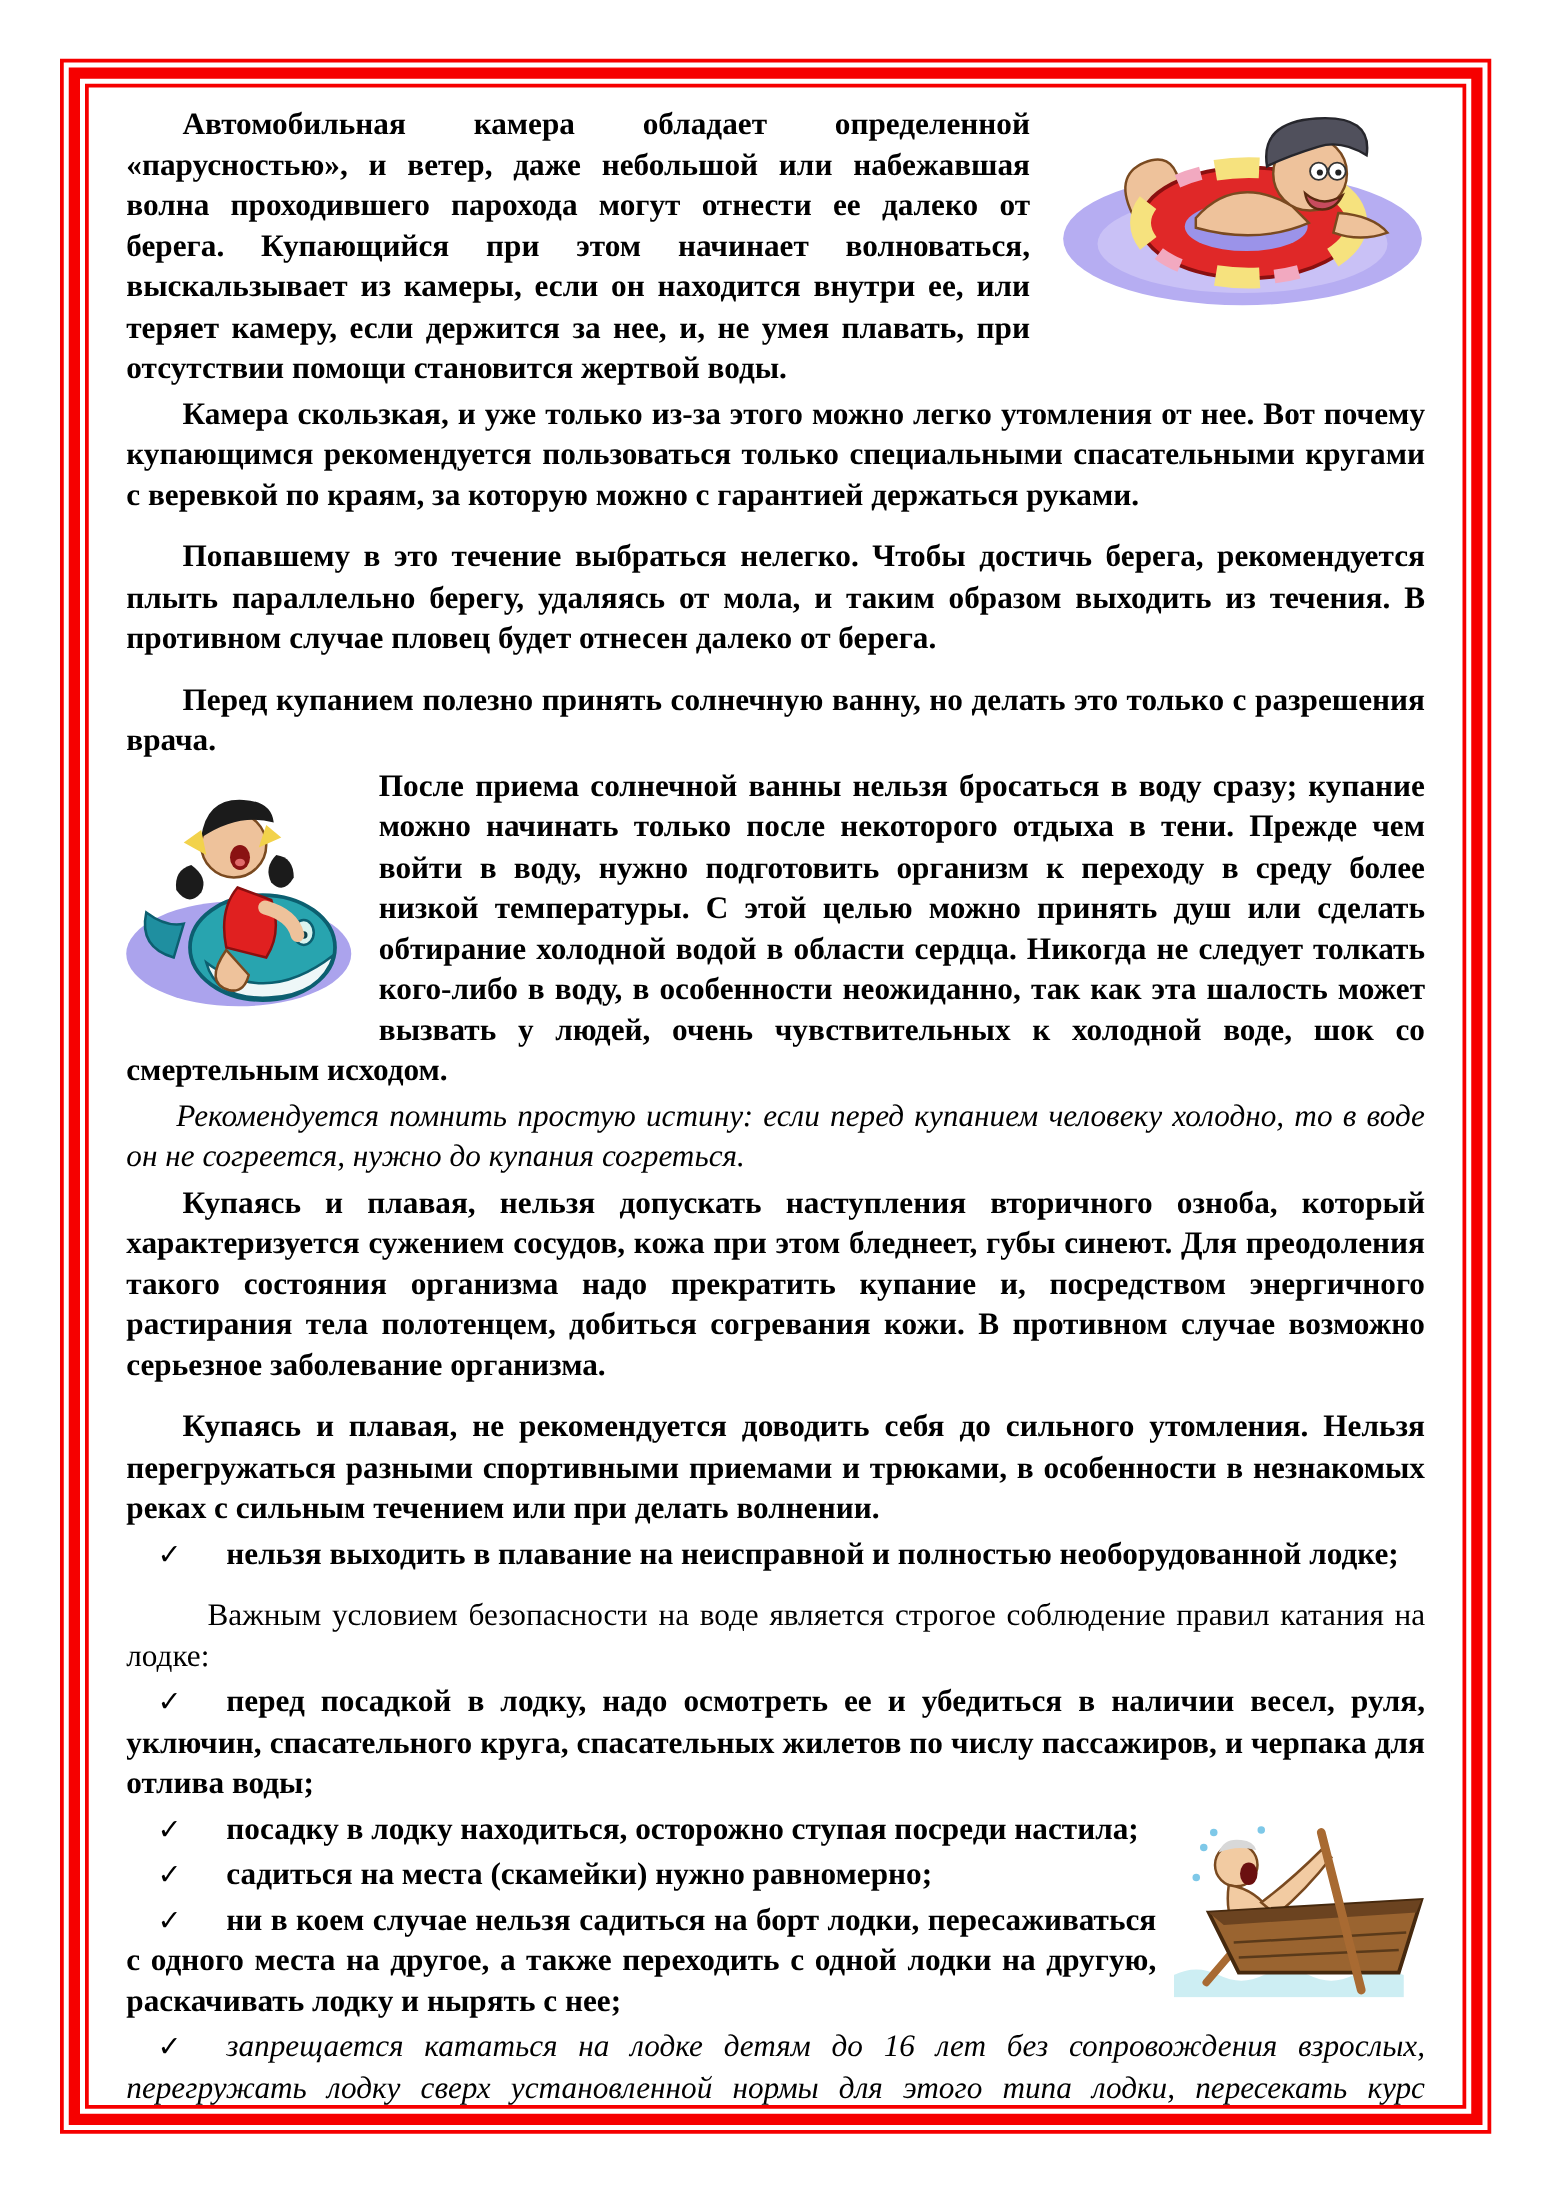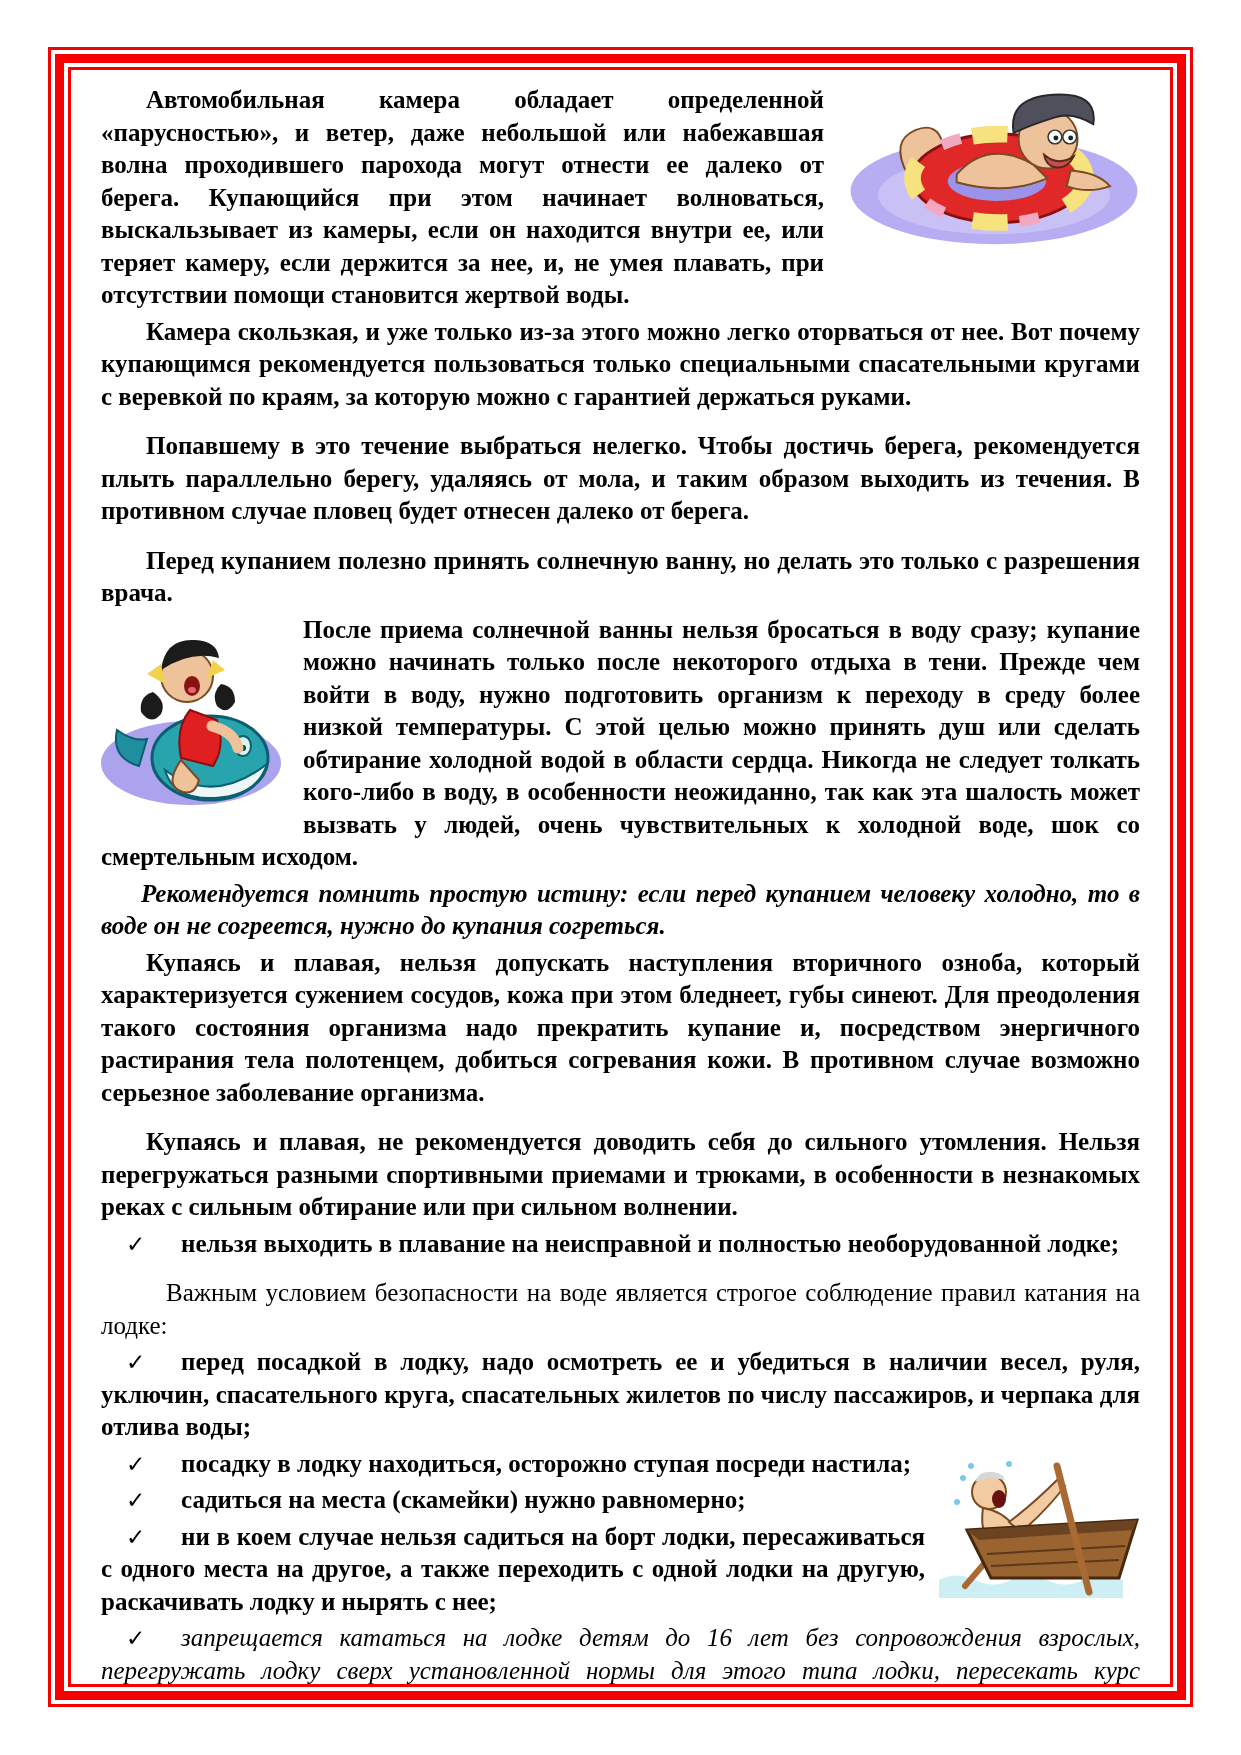--- a/index.html
+++ b/index.html
@@ -35,21 +35,21 @@
     font-size: 25px;
     line-height: 1.3;
     font-weight: bold;
     text-align: justify;
     text-indent: 45px;
   }
   .space-before { margin-top: 17px; }
   .no-indent { text-indent: 0; }
   .justify-last { text-align-last: justify; }
   .italic-para {
-    font-weight: bold;
+    font-weight: normal;
     font-style: italic;
     text-indent: 40px;
   }
   .intro-line {
     font-weight: normal;
     text-indent: 65px;
   }
   .bullet { text-indent: 25px; }
   .bullet .check {
     display: inline-block;
@@ -110,21 +110,21 @@
         <circle cx="212" cy="58" r="7" fill="#ffffff" stroke="#333333" stroke-width="1.5"></circle>
         <circle cx="227" cy="58" r="7" fill="#ffffff" stroke="#333333" stroke-width="1.5"></circle>
         <circle cx="213" cy="59" r="2.5" fill="#222222"></circle>
         <circle cx="228" cy="59" r="2.5" fill="#222222"></circle>
         <path d="M201 76 q14 12 30 2 q-6 12 -18 11 q-10 -1 -12 -13 z" fill="#c74b5e" stroke="#5a2a10" stroke-width="2"></path>
       </svg>
     </div>
 
     <p class="para">Автомобильная камера обладает определенной «парусностью», и ветер, даже небольшой или набежавшая волна проходившего парохода могут отнести ее далеко от берега. Купающийся при этом начинает волноваться, выскальзывает из камеры, если он находится внутри ее, или теряет камеру, если держится за нее, и, не умея плавать, при отсутствии помощи становится жертвой воды.</p>
 
-    <p class="para">Камера скользкая, и уже только из-за этого можно легко оторваться от нее. Вот почему купающимся рекомендуется пользоваться только специальными спасательными кругами с веревкой по краям, за которую можно с гарантией держаться руками.</p>
+    <p class="para">Камера скользкая, и уже только из-за этого можно легко утомления от нее. Вот почему купающимся рекомендуется пользоваться только специальными спасательными кругами с веревкой по краям, за которую можно с гарантией держаться руками.</p>
 
     <p class="para space-before">Попавшему в это течение выбраться нелегко. Чтобы достичь берега, рекомендуется плыть параллельно берегу, удаляясь от мола, и таким образом выходить из течения. В противном случае пловец будет отнесен далеко от берега.</p>
 
     <p class="para space-before justify-last">Перед купанием полезно принять солнечную ванну, но делать это только с разрешения врача.</p>
 
     <div class="illus illus-girl">
       <svg viewBox="0 0 188 192" xmlns="http://www.w3.org/2000/svg">
         <ellipse cx="94" cy="145" rx="90" ry="42" fill="#aba3ed"></ellipse>
         <path d="M42 148 q-28 -8 -22 -36 q16 12 30 9 z" fill="#1f8fa0" stroke="#0c5f70" stroke-width="2"></path>
         <ellipse cx="113" cy="140" rx="58" ry="42" fill="#28a4af" stroke="#0c5f70" stroke-width="3"></ellipse>
@@ -146,21 +146,21 @@
         <ellipse cx="95" cy="72" rx="4" ry="3" fill="#e06a6a"></ellipse>
       </svg>
     </div>
 
     <p class="para no-indent">После приема солнечной ванны нельзя бросаться в воду сразу; купание можно начинать только после некоторого отдыха в тени. Прежде чем войти в воду, нужно подготовить организм к переходу в среду более низкой температуры. С этой целью можно принять душ или сделать обтирание холодной водой в области сердца. Никогда не следует толкать кого-либо в воду, в особенности неожиданно, так как эта шалость может вызвать у людей, очень чувствительных к холодной воде, шок со смертельным исходом.</p>
 
     <p class="para italic-para">Рекомендуется помнить простую истину: если перед купанием человеку холодно, то в воде он не согреется, нужно до купания согреться.</p>
 
     <p class="para">Купаясь и плавая, нельзя допускать наступления вторичного озноба, который характеризуется сужением сосудов, кожа при этом бледнеет, губы синеют. Для преодоления такого состояния организма надо прекратить купание и, посредством энергичного растирания тела полотенцем, добиться согревания кожи. В противном случае возможно серьезное заболевание организма.</p>
 
-    <p class="para space-before">Купаясь и плавая, не рекомендуется доводить себя до сильного утомления. Нельзя перегружаться разными спортивными приемами и трюками, в особенности в незнакомых реках с сильным обтирание или при сильном волнении.</p>
+    <p class="para space-before">Купаясь и плавая, не рекомендуется доводить себя до сильного утомления. Нельзя перегружаться разными спортивными приемами и трюками, в особенности в незнакомых реках с сильным течением или при делать волнении.</p>
 
     <p class="para bullet"><span class="check">✓</span><span>нельзя выходить в плавание на неисправной и полностью необорудованной лодке;</span></p>
 
     <p class="para intro-line space-before">Важным условием безопасности на воде является строгое соблюдение правил катания на лодке:</p>
 
     <p class="para bullet"><span class="check">✓</span><span>перед посадкой в лодку, надо осмотреть ее и убедиться в наличии весел, руля, уключин, спасательного круга, спасательных жилетов по числу пассажиров, и черпака для отлива воды;</span></p>
 
     <div class="illus illus-boat">
       <svg viewBox="0 0 205 146" xmlns="http://www.w3.org/2000/svg">
         <path d="M0 128 q18 -9 36 0 q18 9 36 0 q18 -9 36 0 q18 9 36 0 q18 -9 40 0 l0 18 l-184 0 z" fill="#cdeef3"></path>

